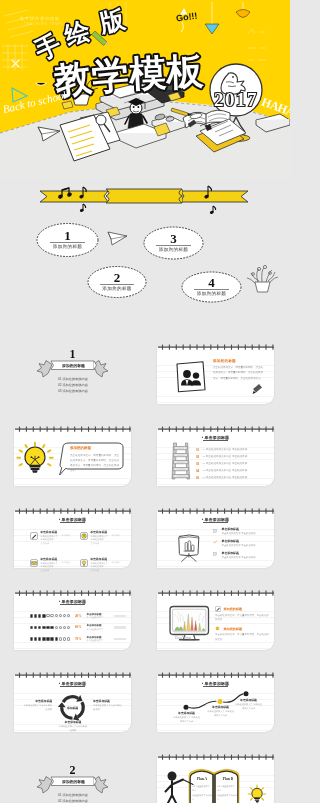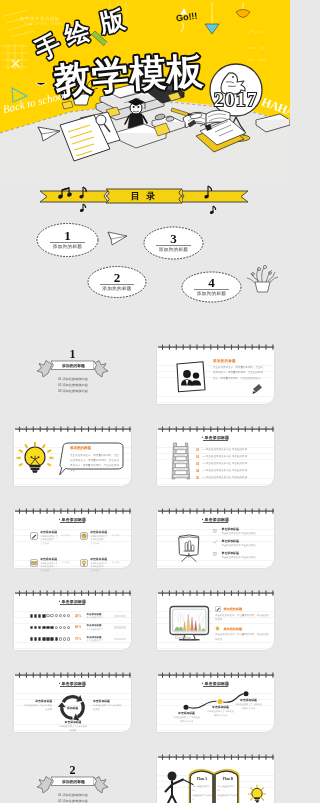--- a/index.html
+++ b/index.html
@@ -1037,21 +1037,20 @@
         <ellipse cx="173.5" cy="58" rx="29.5" ry="16"></ellipse>
         <ellipse cx="211.5" cy="102" rx="29.5" ry="15"></ellipse>
       </g>
       <g stroke="#333" stroke-width="0.6">
         <path d="M50 57.5 h35"></path>
           <path d="M100 99.5 h34"></path>
           <path d="M156 60.5 h35"></path>
           <path d="M194 104.5 h35"></path>
       </g>
     </svg>
-    <div class="toc-title">目  录</div>
     <div class="bub bub1">
       <div class="bub-num">1</div>
       <div class="bub-lab">添加您的标题</div>
     </div>
     <div class="bub bub2">
       <div class="bub-num">2</div>
       <div class="bub-lab">添加您的标题</div>
     </div>
     <div class="bub bub3">
       <div class="bub-num">3</div>

